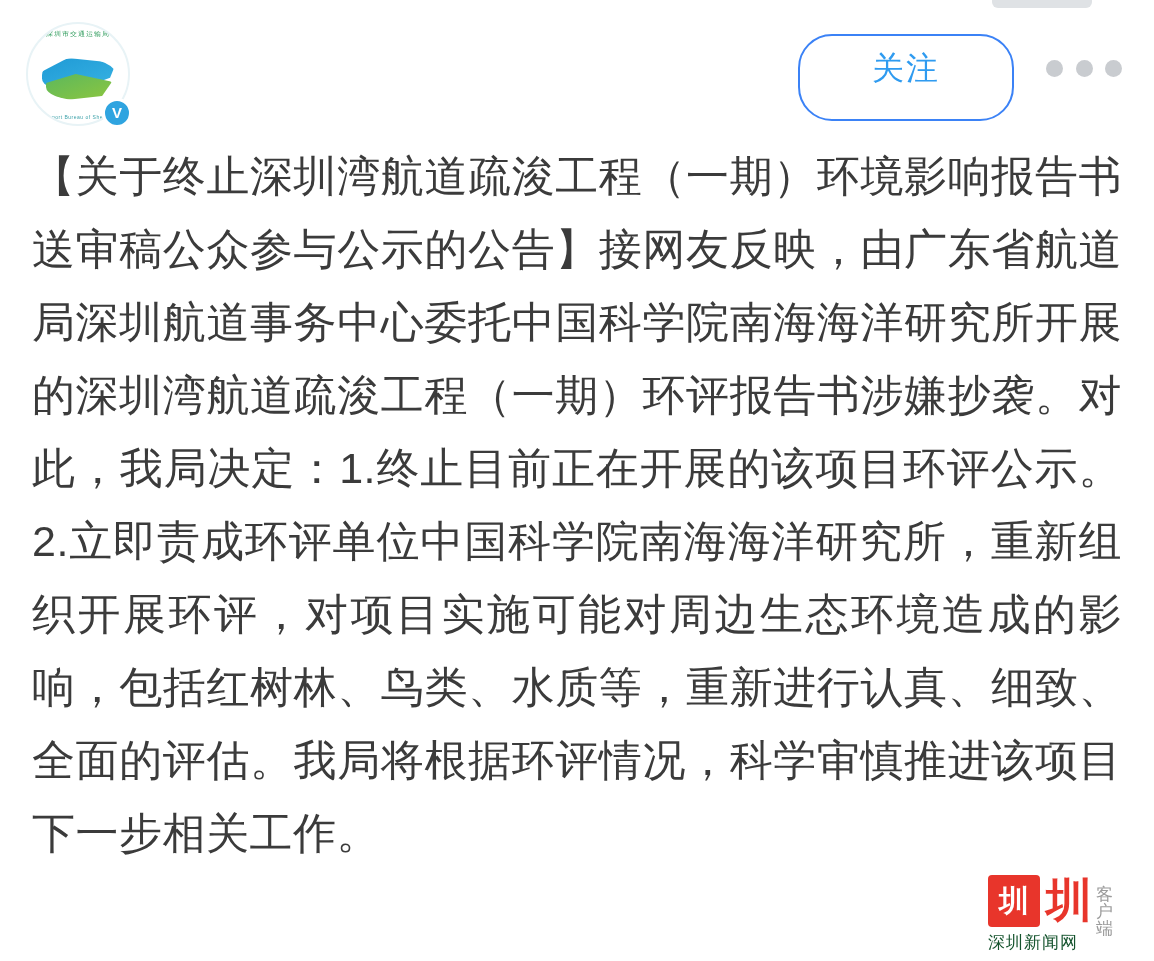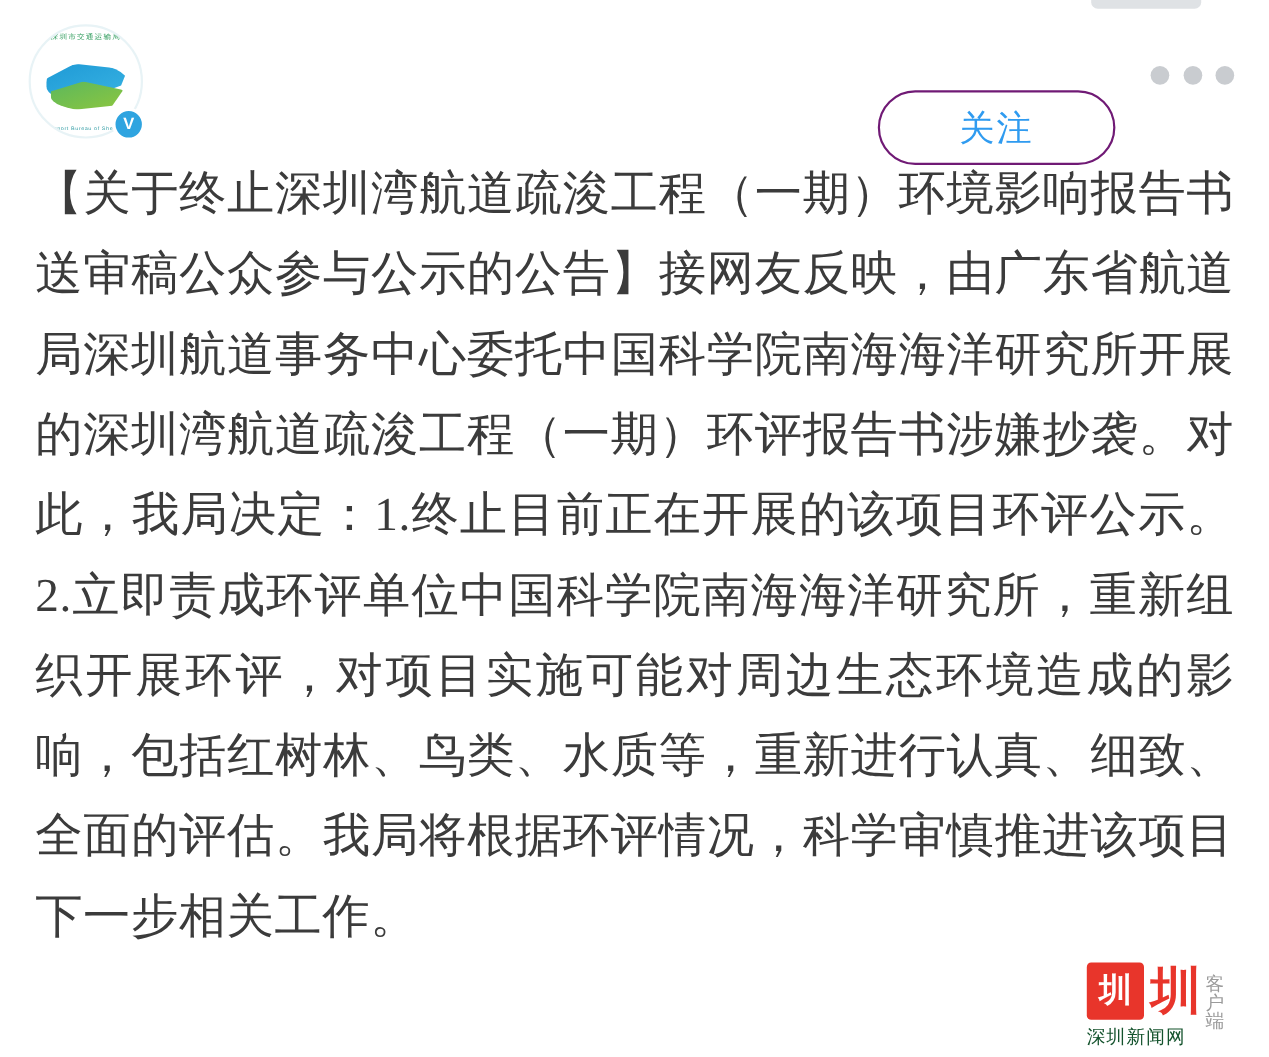--- a/index.html
+++ b/index.html
@@ -137,32 +137,31 @@
     color: #a0a4a8;
     line-height: 1.2;
     white-space: nowrap;
   }
 
   .follow-button {
     position: absolute;
     left: 798px;
     top: 20px;
     width: 216px;
-    height: 68px;
-    border: 2px solid #701a75;
+    height: 87px;
+    border: 2px solid #3b82f6;
     border-radius: 34px;
     background: #ffffff;
     color: #2f9bf0;
     font-size: 32px;
     line-height: 64px;
     text-align: center;
     letter-spacing: 2px;
     box-sizing: border-box;
     cursor: pointer;
-    margin-top: 48px;
   }
 
   .more-dots {
     position: absolute;
     left: 1046px;
     top: 44px;
     width: 76px;
     height: 20px;
     display: flex;
     justify-content: space-between;
@@ -182,21 +181,20 @@
     position: absolute;
     top: 140px;
     left: 32px;
     width: 1090px;
     font-size: 43px;
     line-height: 73px;
     color: #3b3b3b;
     letter-spacing: 0.5px;
     text-align: justify;
     text-justify: inter-ideograph;
-    font-family: Liberation Serif, serif;
   }
 
   
   .watermark {
     position: absolute;
     right: 16px;
     bottom: 10px;
     width: 150px;
     height: 76px;
   }

